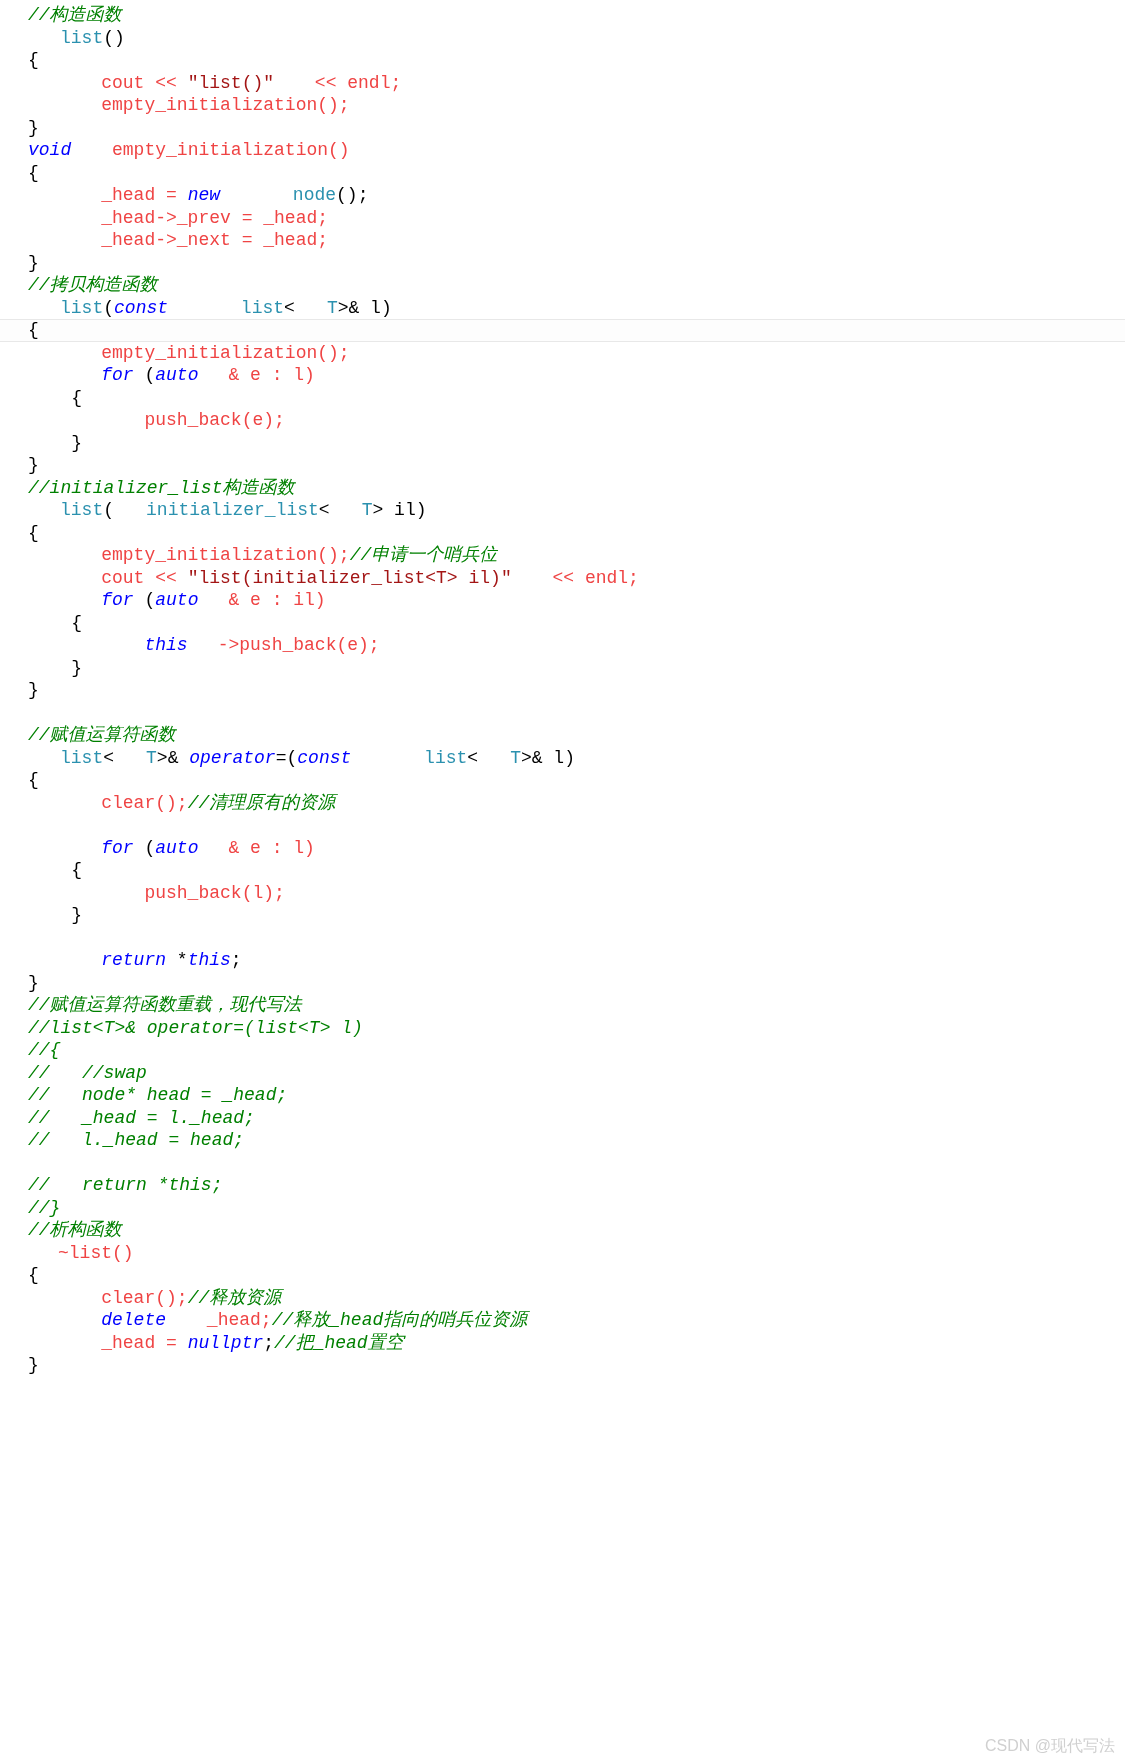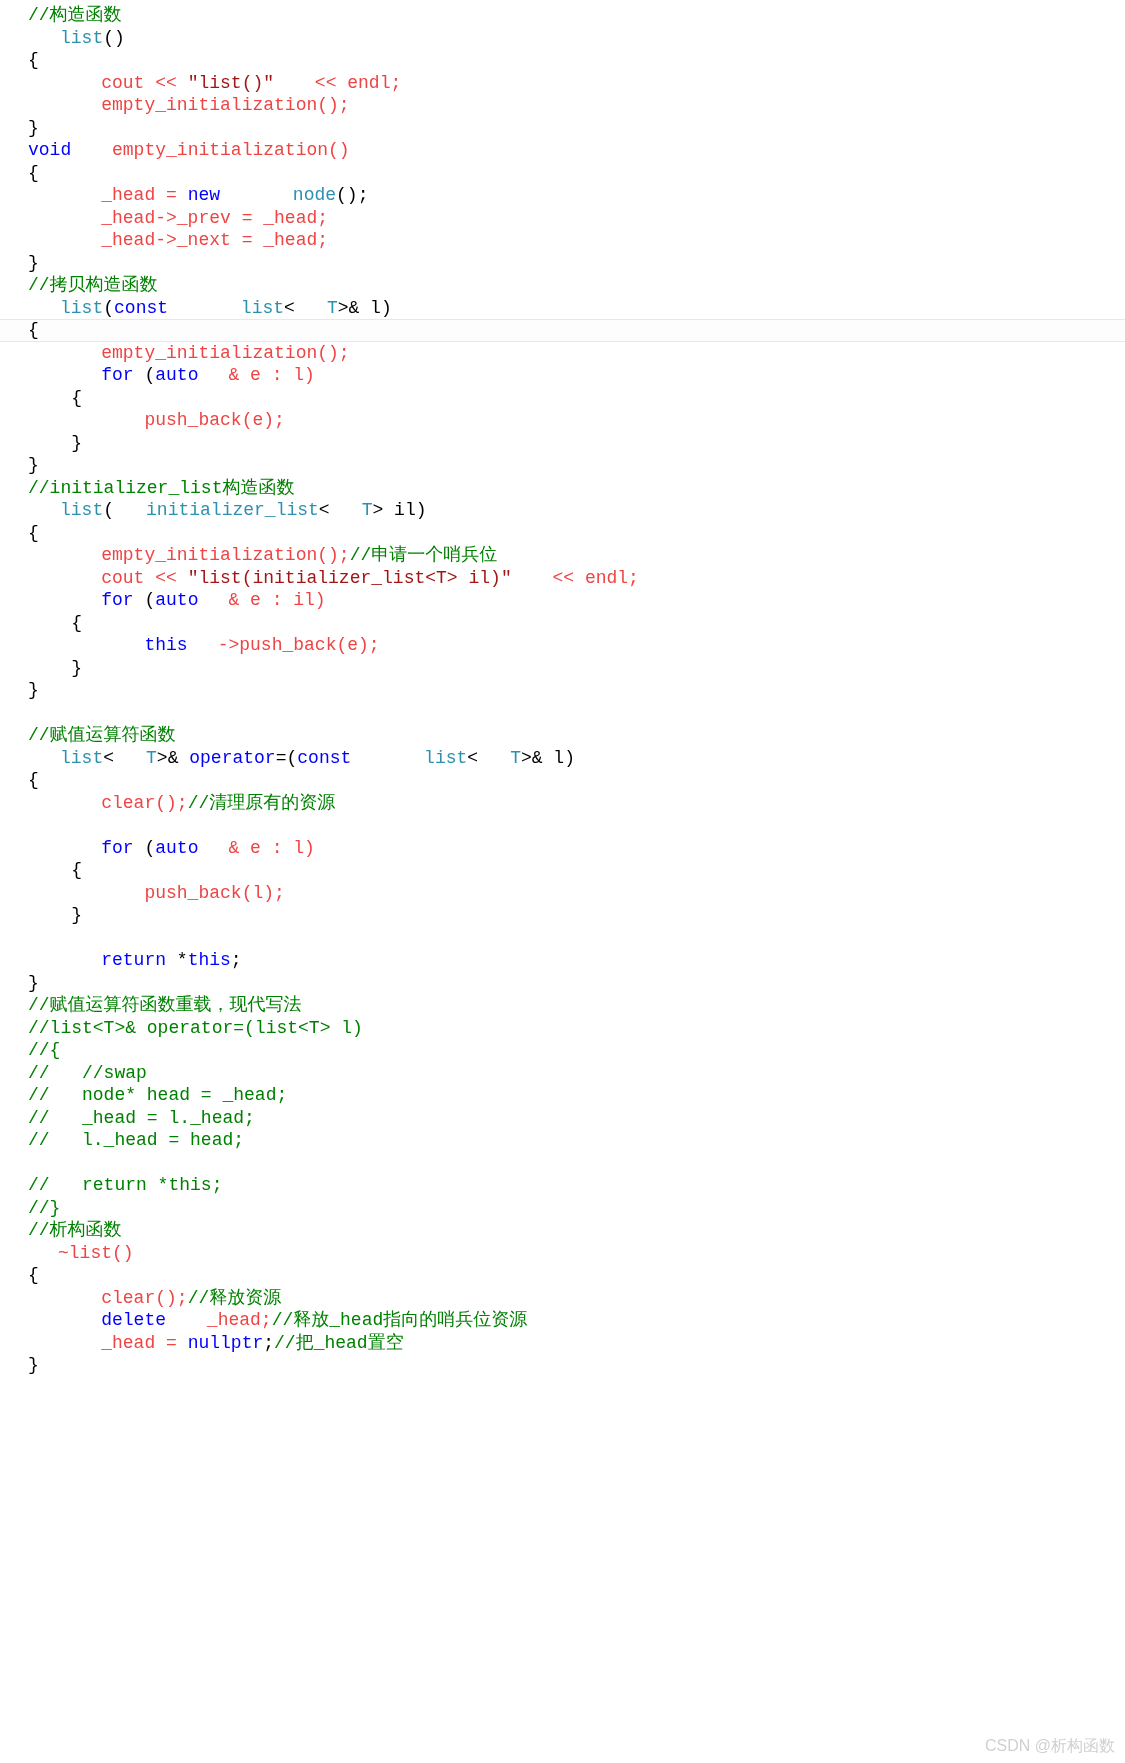--- a/index.html
+++ b/index.html
@@ -13,22 +13,22 @@
     width: 1125px;
   }
   .code-container {
     padding: 4px 0 4px 28px;
     white-space: pre;
   }
   .line {
     display: block;
     min-height: 22.5px;
   }
-  .c-green { color: #008000; }
-  .c-blue { color: #0000ff; }
+  .c-green { color: #008000; font-style: italic; }
+  .c-blue { color: #0000ff; font-style: italic; }
   .c-teal { color: #2b91af; margin-left: 32px; }
   .c-string { color: #a31515; }
   .c-punc { color: #000000; }
   .c-ident { color: #ef4444; margin-left: 30px; }
   .watermark {
     position: fixed;
     bottom: 6px;
     right: 10px;
     color: #d0d0d0;
     font-size: 16px;
@@ -48,13 +48,13 @@
     border-top: 1px solid #e8e8e8;
     border-bottom: 1px solid #e8e8e8;
     background: #fdfdfd;
     z-index: -1;
   }
 </style>
 </head>
 <body>
 
 <div class="code-container" id="code-block"><span class="line"><span class="c-green">//构造函数</span></span><span class="line"><span class="c-teal">list</span><span class="c-punc">()</span></span><span class="line"><span class="c-punc">{</span></span><span class="line"><span class="c-ident">    cout &lt;&lt; </span><span class="c-string">"list()"</span><span class="c-ident"> &lt;&lt; endl;</span></span><span class="line"><span class="c-ident">    empty_initialization();</span></span><span class="line"><span class="c-punc">}</span></span><span class="line"><span class="c-blue">void</span><span class="c-ident"> empty_initialization()</span></span><span class="line"><span class="c-punc">{</span></span><span class="line"><span class="c-ident">    _head = </span><span class="c-blue">new</span><span class="c-ident"> </span><span class="c-teal">node</span><span class="c-punc">();</span></span><span class="line"><span class="c-ident">    _head-&gt;_prev = _head;</span></span><span class="line"><span class="c-ident">    _head-&gt;_next = _head;</span></span><span class="line"><span class="c-punc">}</span></span><span class="line"><span class="c-green">//拷贝构造函数</span></span><span class="line"><span class="c-teal">list</span><span class="c-punc">(</span><span class="c-blue">const</span><span class="c-ident"> </span><span class="c-teal">list</span><span class="c-punc">&lt;</span><span class="c-teal">T</span><span class="c-punc">&gt;&amp; l)</span></span><span class="line highlight-line"><span class="c-punc">{</span></span><span class="line"><span class="c-ident">    empty_initialization();</span></span><span class="line"><span class="c-ident">    </span><span class="c-blue">for</span><span class="c-punc"> (</span><span class="c-blue">auto</span><span class="c-ident">&amp; e : l)</span></span><span class="line"><span class="c-punc">    {</span></span><span class="line"><span class="c-ident">        push_back(e);</span></span><span class="line"><span class="c-punc">    }</span></span><span class="line"><span class="c-punc">}</span></span><span class="line"><span class="c-green">//initializer_list构造函数</span></span><span class="line"><span class="c-teal">list</span><span class="c-punc">(</span><span class="c-teal">initializer_list</span><span class="c-punc">&lt;</span><span class="c-teal">T</span><span class="c-punc">&gt; il)</span></span><span class="line"><span class="c-punc">{</span></span><span class="line"><span class="c-ident">    empty_initialization();</span><span class="c-green">//申请一个哨兵位</span></span><span class="line"><span class="c-ident">    cout &lt;&lt; </span><span class="c-string">"list(initializer_list&lt;T&gt; il)"</span><span class="c-ident"> &lt;&lt; endl;</span></span><span class="line"><span class="c-ident">    </span><span class="c-blue">for</span><span class="c-punc"> (</span><span class="c-blue">auto</span><span class="c-ident">&amp; e : il)</span></span><span class="line"><span class="c-punc">    {</span></span><span class="line"><span class="c-ident">        </span><span class="c-blue">this</span><span class="c-ident">-&gt;push_back(e);</span></span><span class="line"><span class="c-punc">    }</span></span><span class="line"><span class="c-punc">}</span></span><span class="line"><span class="c-ident"></span></span><span class="line"><span class="c-green">//赋值运算符函数</span></span><span class="line"><span class="c-teal">list</span><span class="c-punc">&lt;</span><span class="c-teal">T</span><span class="c-punc">&gt;&amp; </span><span class="c-blue">operator</span><span class="c-punc">=(</span><span class="c-blue">const</span><span class="c-ident"> </span><span class="c-teal">list</span><span class="c-punc">&lt;</span><span class="c-teal">T</span><span class="c-punc">&gt;&amp; l)</span></span><span class="line"><span class="c-punc">{</span></span><span class="line"><span class="c-ident">    clear();</span><span class="c-green">//清理原有的资源</span></span><span class="line"><span class="c-ident"></span></span><span class="line"><span class="c-ident">    </span><span class="c-blue">for</span><span class="c-punc"> (</span><span class="c-blue">auto</span><span class="c-ident">&amp; e : l)</span></span><span class="line"><span class="c-punc">    {</span></span><span class="line"><span class="c-ident">        push_back(l);</span></span><span class="line"><span class="c-punc">    }</span></span><span class="line"><span class="c-ident"></span></span><span class="line"><span class="c-ident">    </span><span class="c-blue">return</span><span class="c-punc"> *</span><span class="c-blue">this</span><span class="c-punc">;</span></span><span class="line"><span class="c-punc">}</span></span><span class="line"><span class="c-green">//赋值运算符函数重载，现代写法</span></span><span class="line"><span class="c-green">//list&lt;T&gt;&amp; operator=(list&lt;T&gt; l)</span></span><span class="line"><span class="c-green">//{</span></span><span class="line"><span class="c-green">//   //swap</span></span><span class="line"><span class="c-green">//   node* head = _head;</span></span><span class="line"><span class="c-green">//   _head = l._head;</span></span><span class="line"><span class="c-green">//   l._head = head;</span></span><span class="line"><span class="c-ident"></span></span><span class="line"><span class="c-green">//   return *this;</span></span><span class="line"><span class="c-green">//}</span></span><span class="line"><span class="c-green">//析构函数</span></span><span class="line"><span class="c-ident">~list()</span></span><span class="line"><span class="c-punc">{</span></span><span class="line"><span class="c-ident">    clear();</span><span class="c-green">//释放资源</span></span><span class="line"><span class="c-ident">    </span><span class="c-blue">delete</span><span class="c-ident"> _head;</span><span class="c-green">//释放_head指向的哨兵位资源</span></span><span class="line"><span class="c-ident">    _head = </span><span class="c-blue">nullptr</span><span class="c-punc">;</span><span class="c-green">//把_head置空</span></span><span class="line"><span class="c-punc">}</span></span></div>
-<div class="watermark">CSDN @析构函数</div>
+<div class="watermark">CSDN @现代写法</div>
 
 </body></html>

